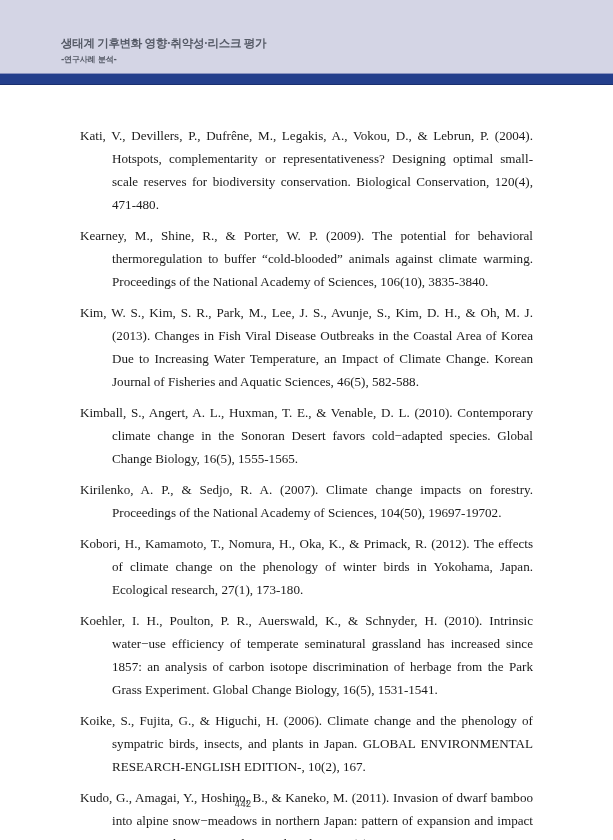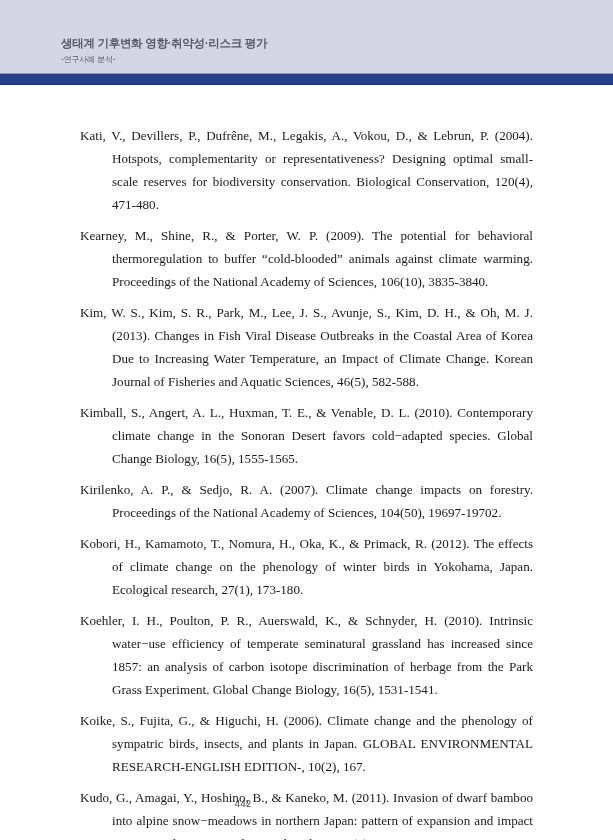--- a/index.html
+++ b/index.html
@@ -7,26 +7,26 @@
     width: 613px; height: 840px; overflow: hidden; background: #ffffff;
     position: relative;
     font-family: "Liberation Serif", serif;
   }
   .header {
     position: absolute; left: 0; top: 0; width: 613px; height: 73px;
     background: #d4d5e5;
   }
   .header-title {
     position: absolute; left: 61px; top: 36px;
-    font-family: Liberation Sans, sans-serif; font-weight: bold;
+    font-family: Liberation Serif, serif; font-weight: bold;
     font-size: 11.5px; color: #555a66; letter-spacing: -0.3px;
   }
   .header-sub {
     position: absolute; left: 61px; top: 54px;
-    font-family: "DejaVu Sans", sans-serif; font-weight: normal;
+    font-family: "DejaVu Sans", sans-serif; font-weight: bold;
     font-size: 8px; color: #555a66; letter-spacing: -0.2px;
   }
   .band-line { position: absolute; left: 0; top: 73px; width: 613px; height: 1px; background: #8a93c0; }
   .band {
     position: absolute; left: 0; top: 74px; width: 613px; height: 10px;
     background: #243f8c; border-bottom: 1px solid #1a2f6e;
   }
   .refs {
     position: absolute; left: 72px; top: 116px; width: 469px;
     font-size: 13.1px; line-height: 23px; color: #1a1a1a;

